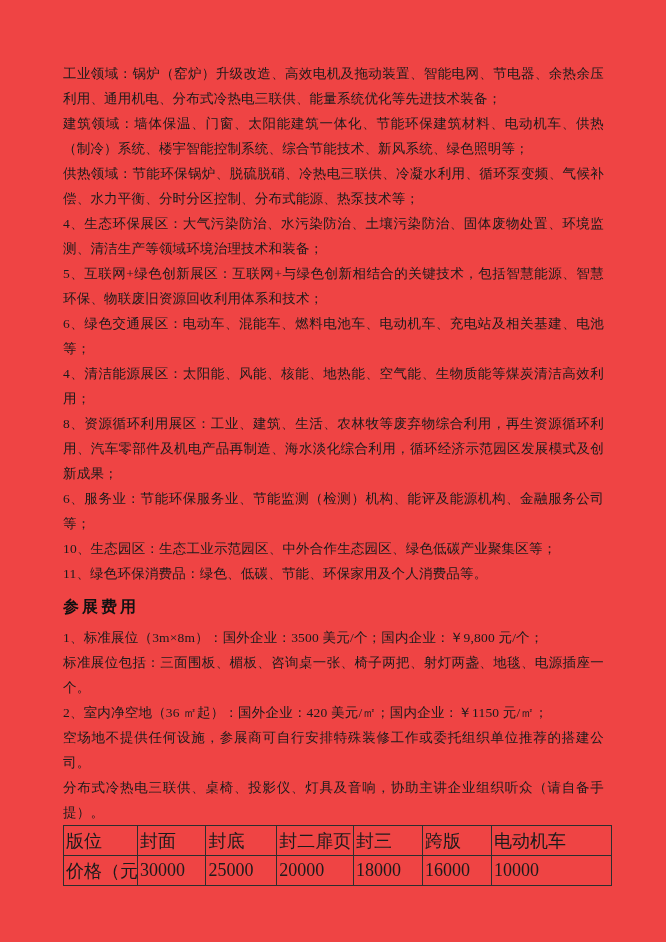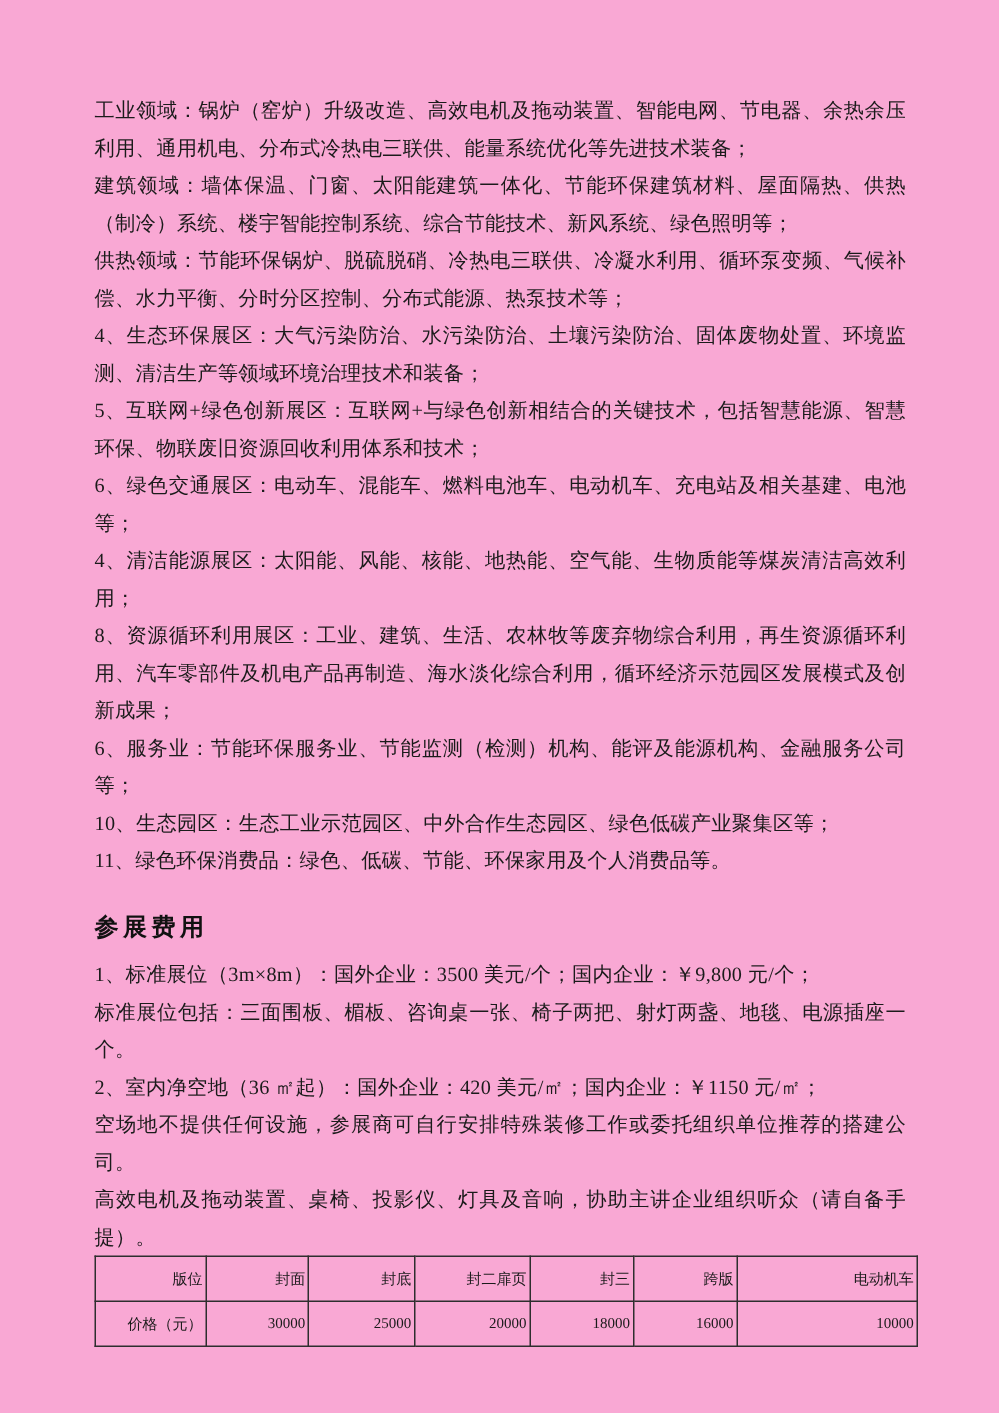--- a/index.html
+++ b/index.html
@@ -1,83 +1,83 @@
 <!DOCTYPE html>
 <html><head>
 <meta charset="utf-8">
 <style>
   * { margin:0; padding:0; box-sizing:border-box; }
   html, body { background:#ffffff; }
   .page {
     position:relative;
     width:666px; height:942px;
-    background:#f9a8d4;
+    background:#ef4444;
     color:#1b1b1b;
     font-family:"Liberation Serif","DejaVu Serif",serif;
     overflow:hidden;
   }
   .content { position:absolute; left:63px; top:61px; width:541px; }
   p.body-line {
     font-size:13.5px;
     line-height:25px;
     text-align:justify;
     letter-spacing:0.2px;
   }
   .para-label { font-weight:normal; }
   h2.sec {
     font-family:"Liberation Sans","DejaVu Sans",sans-serif;
     font-weight:bold;
     font-size:16px;
     letter-spacing:3px;
     line-height:20px;
     color:#111111;
-    margin:23px 0 8px 0;
+    margin:11px 0 8px 0;
   }
   h2.sec2 { margin:6px 0 10px 0; }
   table.ad-table {
     width:101.5%;
     border-collapse:collapse;
     table-layout:fixed;
   }
   table.ad-table td {
     border:1px solid #2e2e2e;
     height:30px;
-    text-align:right;
+    text-align:left;
     vertical-align:middle;
-    font-size:10px;
+    font-size:18px;
     padding:0 2px;
     white-space:nowrap;
     overflow:hidden;
   }
 </style>
 </head>
 <body>
 
 <div class="page">
   <div class="content">
 
     <p class="body-line"><span>工业领域：锅炉（窑炉）升级改造、高效电机及拖动装置、智能电网、节电器、余热余压利用、通用机电、分布式冷热电三联供、能量系统优化等先进技术装备；</span></p>
-    <p class="body-line"><span>建筑领域：墙体保温、门窗、太阳能建筑一体化、节能环保建筑材料、屋面隔热、供热（制冷）系统、楼宇智能控制系统、综合节能技术、新风系统、绿色照明等；</span></p>
+    <p class="body-line"><span>建筑领域：墙体保温、门窗、太阳能建筑一体化、节能环保建筑材料、电动机车、供热（制冷）系统、楼宇智能控制系统、综合节能技术、新风系统、绿色照明等；</span></p>
     <p class="body-line"><span>供热领域：节能环保锅炉、脱硫脱硝、冷热电三联供、冷凝水利用、循环泵变频、气候补偿、水力平衡、分时分区控制、分布式能源、热泵技术等；</span></p>
     <p class="body-line"><span class="para-label">4、生态环保展区：</span><span>大气污染防治、水污染防治、土壤污染防治、固体废物处置、环境监测、清洁生产等领域环境治理技术和装备；</span></p>
     <p class="body-line"><span class="para-label">5、互联网+绿色创新展区：</span><span>互联网+与绿色创新相结合的关键技术，包括智慧能源、智慧环保、物联废旧资源回收利用体系和技术；</span></p>
     <p class="body-line"><span class="para-label">6、绿色交通展区：</span><span>电动车、混能车、燃料电池车、电动机车、充电站及相关基建、电池等；</span></p>
     <p class="body-line"><span class="para-label">4、清洁能源展区：</span><span>太阳能、风能、核能、地热能、空气能、生物质能等煤炭清洁高效利用；</span></p>
     <p class="body-line"><span class="para-label">8、资源循环利用展区：</span><span>工业、建筑、生活、农林牧等废弃物综合利用，再生资源循环利用、汽车零部件及机电产品再制造、海水淡化综合利用，循环经济示范园区发展模式及创新成果；</span></p>
     <p class="body-line"><span class="para-label">6、服务业：</span><span>节能环保服务业、节能监测（检测）机构、能评及能源机构、金融服务公司等；</span></p>
     <p class="body-line"><span class="para-label">10、生态园区：</span><span>生态工业示范园区、中外合作生态园区、绿色低碳产业聚集区等；</span></p>
     <p class="body-line"><span class="para-label">11、绿色环保消费品：</span><span>绿色、低碳、节能、环保家用及个人消费品等。</span></p>
 
     <h2 class="sec">参展费用</h2>
 
     <p class="body-line">1、标准展位（3m×8m）：国外企业：3500 美元/个；国内企业：￥9,800 元/个；</p>
     <p class="body-line">标准展位包括：三面围板、楣板、咨询桌一张、椅子两把、射灯两盏、地毯、电源插座一个。</p>
     <p class="body-line">2、室内净空地（36 ㎡起）：国外企业：420 美元/㎡；国内企业：￥1150 元/㎡；</p>
     <p class="body-line">空场地不提供任何设施，参展商可自行安排特殊装修工作或委托组织单位推荐的搭建公司。</p>
-    <p class="body-line">高效电机及拖动装置、桌椅、投影仪、灯具及音响，协助主讲企业组织听众（请自备手提）。</p>
+    <p class="body-line">分布式冷热电三联供、桌椅、投影仪、灯具及音响，协助主讲企业组织听众（请自备手提）。</p>
 
 
     <table class="ad-table">
       <colgroup>
         <col style="width:13.5%">
           <col style="width:12.5%">
           <col style="width:12.9%">
           <col style="width:14.0%">
           <col style="width:12.6%">
           <col style="width:12.6%">

